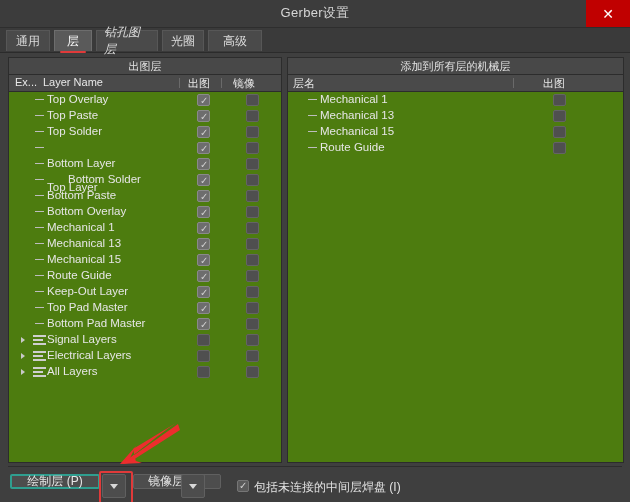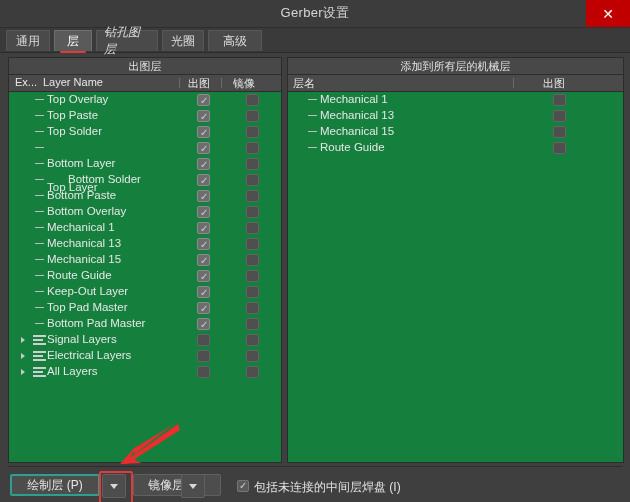--- a/index.html
+++ b/index.html
@@ -40,21 +40,21 @@
     background:#4a4a4a;border:1px solid #575757;border-bottom:none;
     padding:0 7px;box-sizing:border-box;
   }
   .tab.active{background:#5a5a5a;border-color:#6d6d6d;color:#ffffff;}
   .tab-underline{
     position:absolute;height:2px;background:#e03a3a;border-radius:1px;
   }
 
   
   .groupbox{
-    position:absolute;background:#15803d;border:1px solid #2c2c2c;
+    position:absolute;background:#4d7c0f;border:1px solid #2c2c2c;
   }
   .group-title{
     position:absolute;left:0;top:0;right:0;height:16px;
     background:#484848;border-bottom:1px solid #2c2c2c;
     display:flex;align-items:center;justify-content:center;
     font-size:11px;color:#e2e2e2;
   }
   .col-header{
     position:absolute;left:0;right:0;height:16px;
     background:#4a4a4a;border-bottom:1px solid #2c2c2c;
@@ -90,21 +90,21 @@
     background:#555555;border:1px solid #6e6e6e;border-radius:2px;cursor:pointer;
   }
   .cb.light{background:#6d6d6d;border-color:#8a8a8a;}
   .cb.dark{background:#4f4f4f;border-color:#646464;}
   .cb .tick{
     position:absolute;left:2px;top:0px;font-size:10px;line-height:11px;color:#cfcfcf;
   }
 
   
   .btn{
-    position:absolute;height:22px;box-sizing:border-box;
+    position:absolute;height:15px;box-sizing:border-box;
     background:#4d4d4d;border:1px solid #606060;border-radius:2px;
     display:flex;align-items:center;justify-content:center;
     font-size:12px;color:#e6e6e6;cursor:pointer;
   }
   .btn.focus{border:2px solid #2f9e8f;}
   .arrow-btn{
     position:absolute;height:24px;width:24px;box-sizing:border-box;
     background:#4d4d4d;border:1px solid #606060;border-radius:2px;
     display:flex;align-items:center;justify-content:center;cursor:pointer;
   }

